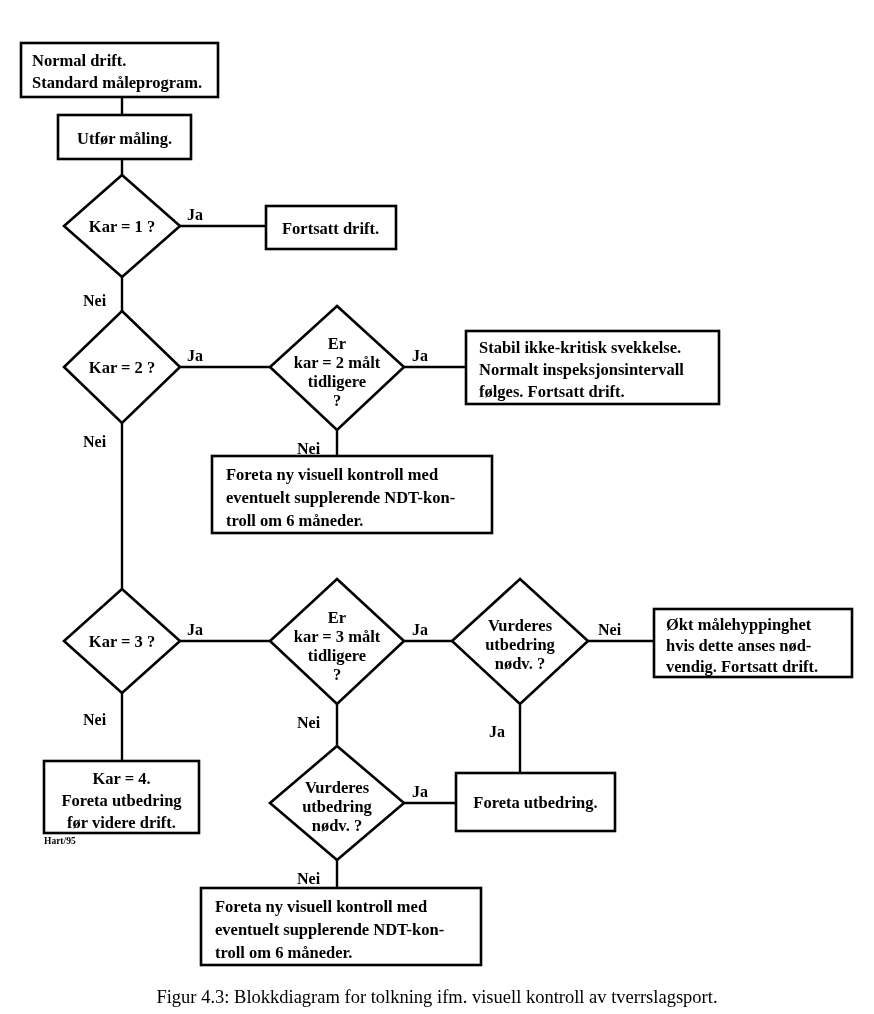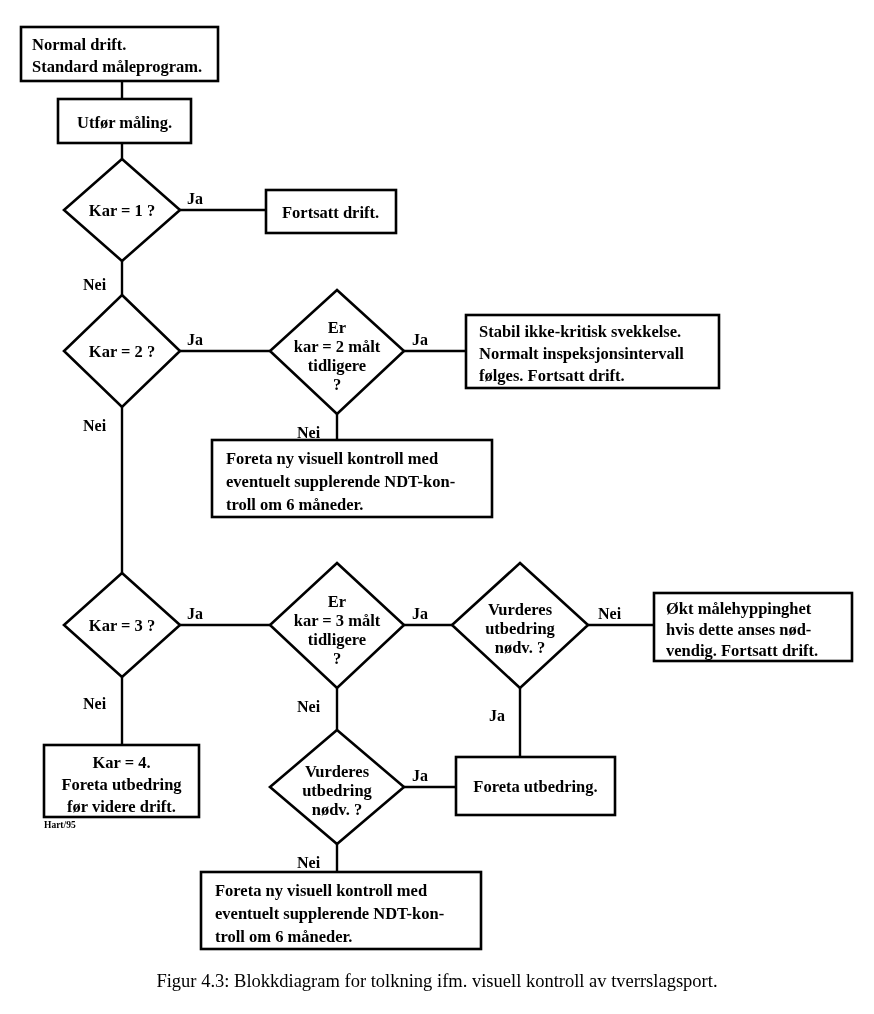--- a/index.html
+++ b/index.html
@@ -11,21 +11,21 @@
     width: 874px;
     height: 1014px;
     font-family: "Liberation Serif", "DejaVu Serif", serif;
     color: #000000;
     position: relative;
     overflow: hidden;
   }
   #diagram-root {
     position: absolute;
     left: 0;
-    top: 0;
+    top: 16px;
     width: 874px;
     height: 720px;
   }
   svg.flow {
     display: block;
     width: 874px;
     height: 1014px;
   }
   .node-box {
     fill: #ffffff;

